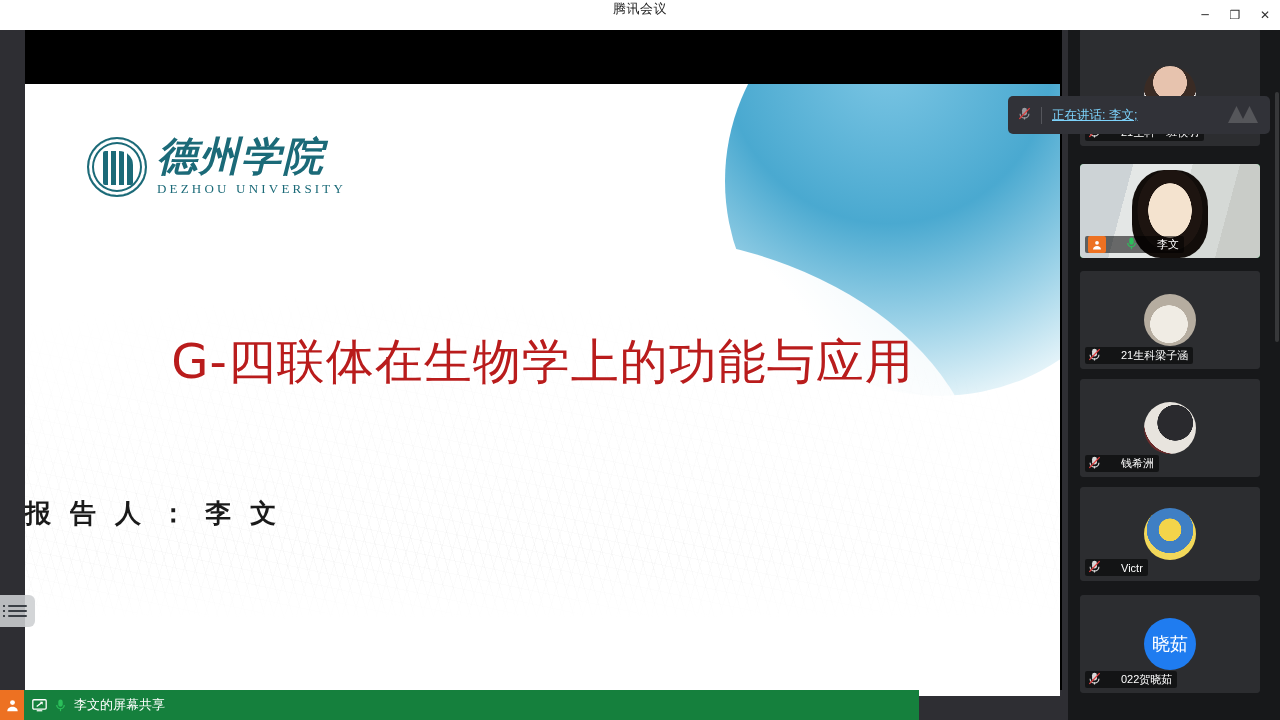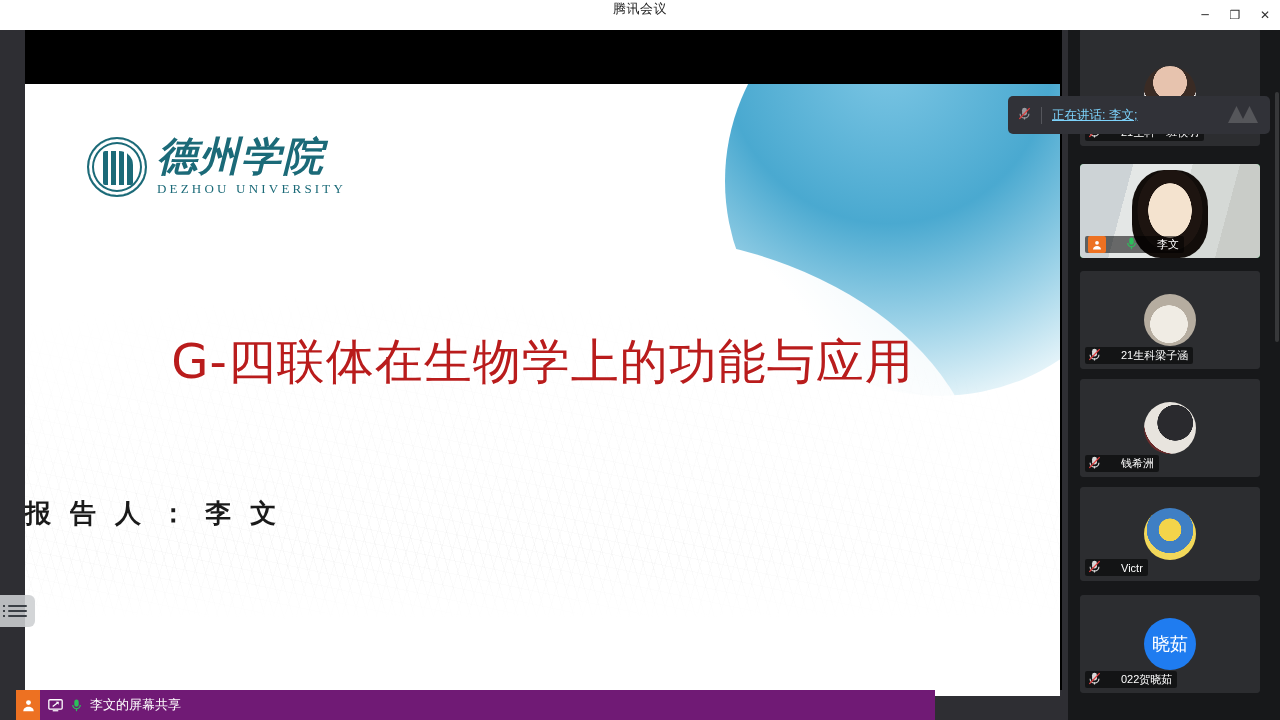--- a/index.html
+++ b/index.html
@@ -109,22 +109,22 @@
     position:absolute; left:0px; top:565px; width:35px; height:32px;
     background:rgba(205,207,209,.88); border-radius:0 6px 6px 0;
     display:flex; align-items:center; justify-content:center;
   }
   #menu-tab .bars{ width:19px; display:flex; flex-direction:column; gap:3px; }
   #menu-tab .bars i{ display:block; height:2px; background:#3a3f45; border-radius:1px; position:relative; }
   #menu-tab .bars i::before{ content:""; position:absolute; left:-5px; top:0; width:2px; height:2px; background:#3a3f45; }
 
   
   #statusbar{
-    position:absolute; left:16px; bottom:0; width:919px; height:30px;
-    background:#701a75; display:flex; align-items:center;
+    position:absolute; left:0; bottom:0; width:919px; height:30px;
+    background:#15803d; display:flex; align-items:center;
   }
   .host-badge{
     width:24px; height:30px; background:#ed7122; display:flex; align-items:center; justify-content:center;
   }
   .host-badge svg{ width:13px; height:13px; fill:#fff; }
   #statusbar .sb-ico{ margin-left:8px; display:flex; align-items:center; }
   #statusbar .sb-text{ color:#ffffff; font-size:13px; margin-left:8px; }
 
   
   #panel{

